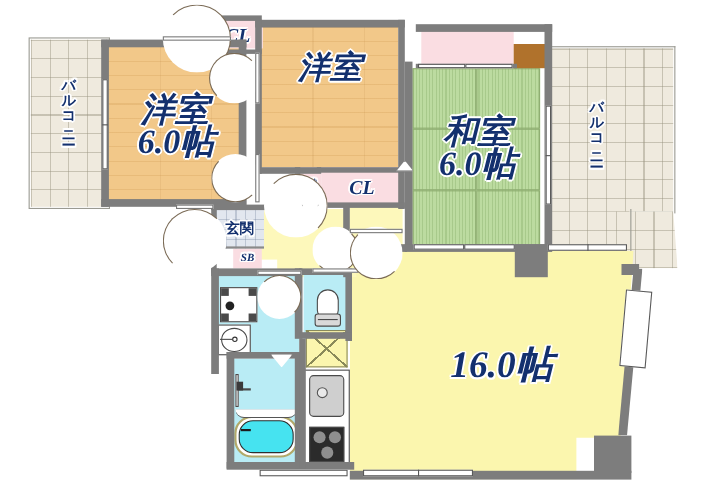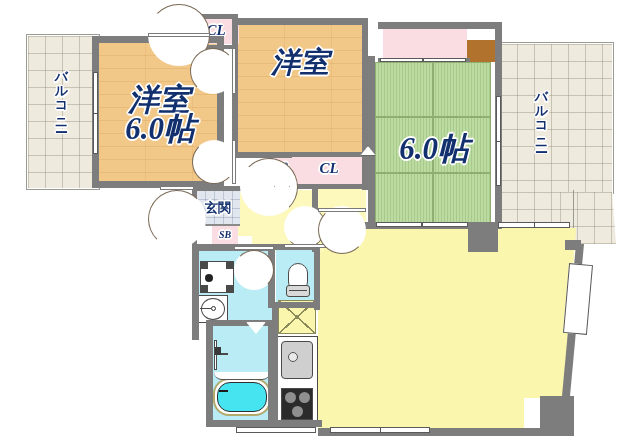--- a/index.html
+++ b/index.html
@@ -47,21 +47,21 @@
   .balcline{position:absolute;border:1px solid #9a9a92;box-sizing:border-box;background:transparent;}
 
   
   .lab{position:absolute;color:#13306e;text-align:center;white-space:nowrap;
        font-family:"Liberation Serif", serif;font-weight:bold;font-style:italic;
        text-shadow:
          1.6px 0 #fff,-1.6px 0 #fff,0 1.6px #fff,0 -1.6px #fff,
          1.2px 1.2px #fff,-1.2px 1.2px #fff,1.2px -1.2px #fff,-1.2px -1.2px #fff;}
   .big{font-size:31px;line-height:30px;}
   .big2{font-size:29px;line-height:29px;}
-  .mid{font-size:15px;}
+  .mid{font-size:18px;}
   .sml{font-size:13px;}
   .tiny{font-size:7px;}
   .vert{writing-mode:vertical-rl;text-orientation:upright;font-style:normal;
         font-family:"DejaVu Sans", sans-serif;font-weight:bold;letter-spacing:1px;}
 
   
   .fx{position:absolute;box-sizing:border-box;}
   .fxline{position:absolute;background:#4a4a4a;}
   .door-arc{position:absolute;border:1.4px solid #6e5a42;border-radius:50%;background:#fff;box-sizing:border-box;}
   .door-panel{position:absolute;background:#fff;border:1px solid #7a7a7a;box-sizing:border-box;}
@@ -92,25 +92,27 @@
   <div class="lab big2" style="left:258px;top:48px;width:84px;">洋室</div>
 
   <div class="room tatami" style="left:375px;top:62px;width:116px;height:166px;">
     <div class="tmat" style="left:0;top:0;width:58px;height:55px;"></div>
     <div class="tmat" style="left:58px;top:0;width:58px;height:55px;"></div>
     <div class="tmat" style="left:0;top:55px;width:58px;height:56px;"></div>
     <div class="tmat" style="left:58px;top:55px;width:58px;height:56px;"></div>
     <div class="tmat" style="left:0;top:111px;width:58px;height:55px;"></div>
     <div class="tmat" style="left:58px;top:111px;width:58px;height:55px;"></div>
   </div>
+  <div class="lab big" style="left:392px;top:105px;width:84px;">和室</div>
   <div class="lab big" style="left:384px;top:134px;width:100px;">6.0帖</div>
 
   <div class="room ldk" style="left:318px;top:228px;width:262px;height:208px;
               clip-path:polygon(0 0, 196px 0, 258px 0, 246px 170px, 206px 170px, 206px 208px, 0 208px);"></div>
   <div class="room ldk" style="left:318px;top:222px;width:150px;height:14px;"></div>
+  <div class="lab big" style="left:386px;top:318px;width:140px;font-size:34px;">16.0帖</div>
 
   <div class="room hall" style="left:236px;top:190px;width:82px;height:46px;"></div>
   <div class="room hall" style="left:252px;top:190px;width:60px;height:62px;"></div>
   <div class="room hall" style="left:300px;top:196px;width:24px;height:56px;"></div>
   <div class="room hall" style="left:318px;top:186px;width:48px;height:50px;"></div>
   <div class="room hall" style="left:300px;top:236px;width:20px;height:18px;"></div>
 
   <div class="room genkan" style="left:196px;top:190px;width:44px;height:36px;"></div>
   <div class="lab sml" style="left:198px;top:199px;width:40px;font-style:normal;font-family:'DejaVu Sans',sans-serif;">玄関</div>
   <div class="room closet" style="left:212px;top:226px;width:26px;height:18px;"></div>

